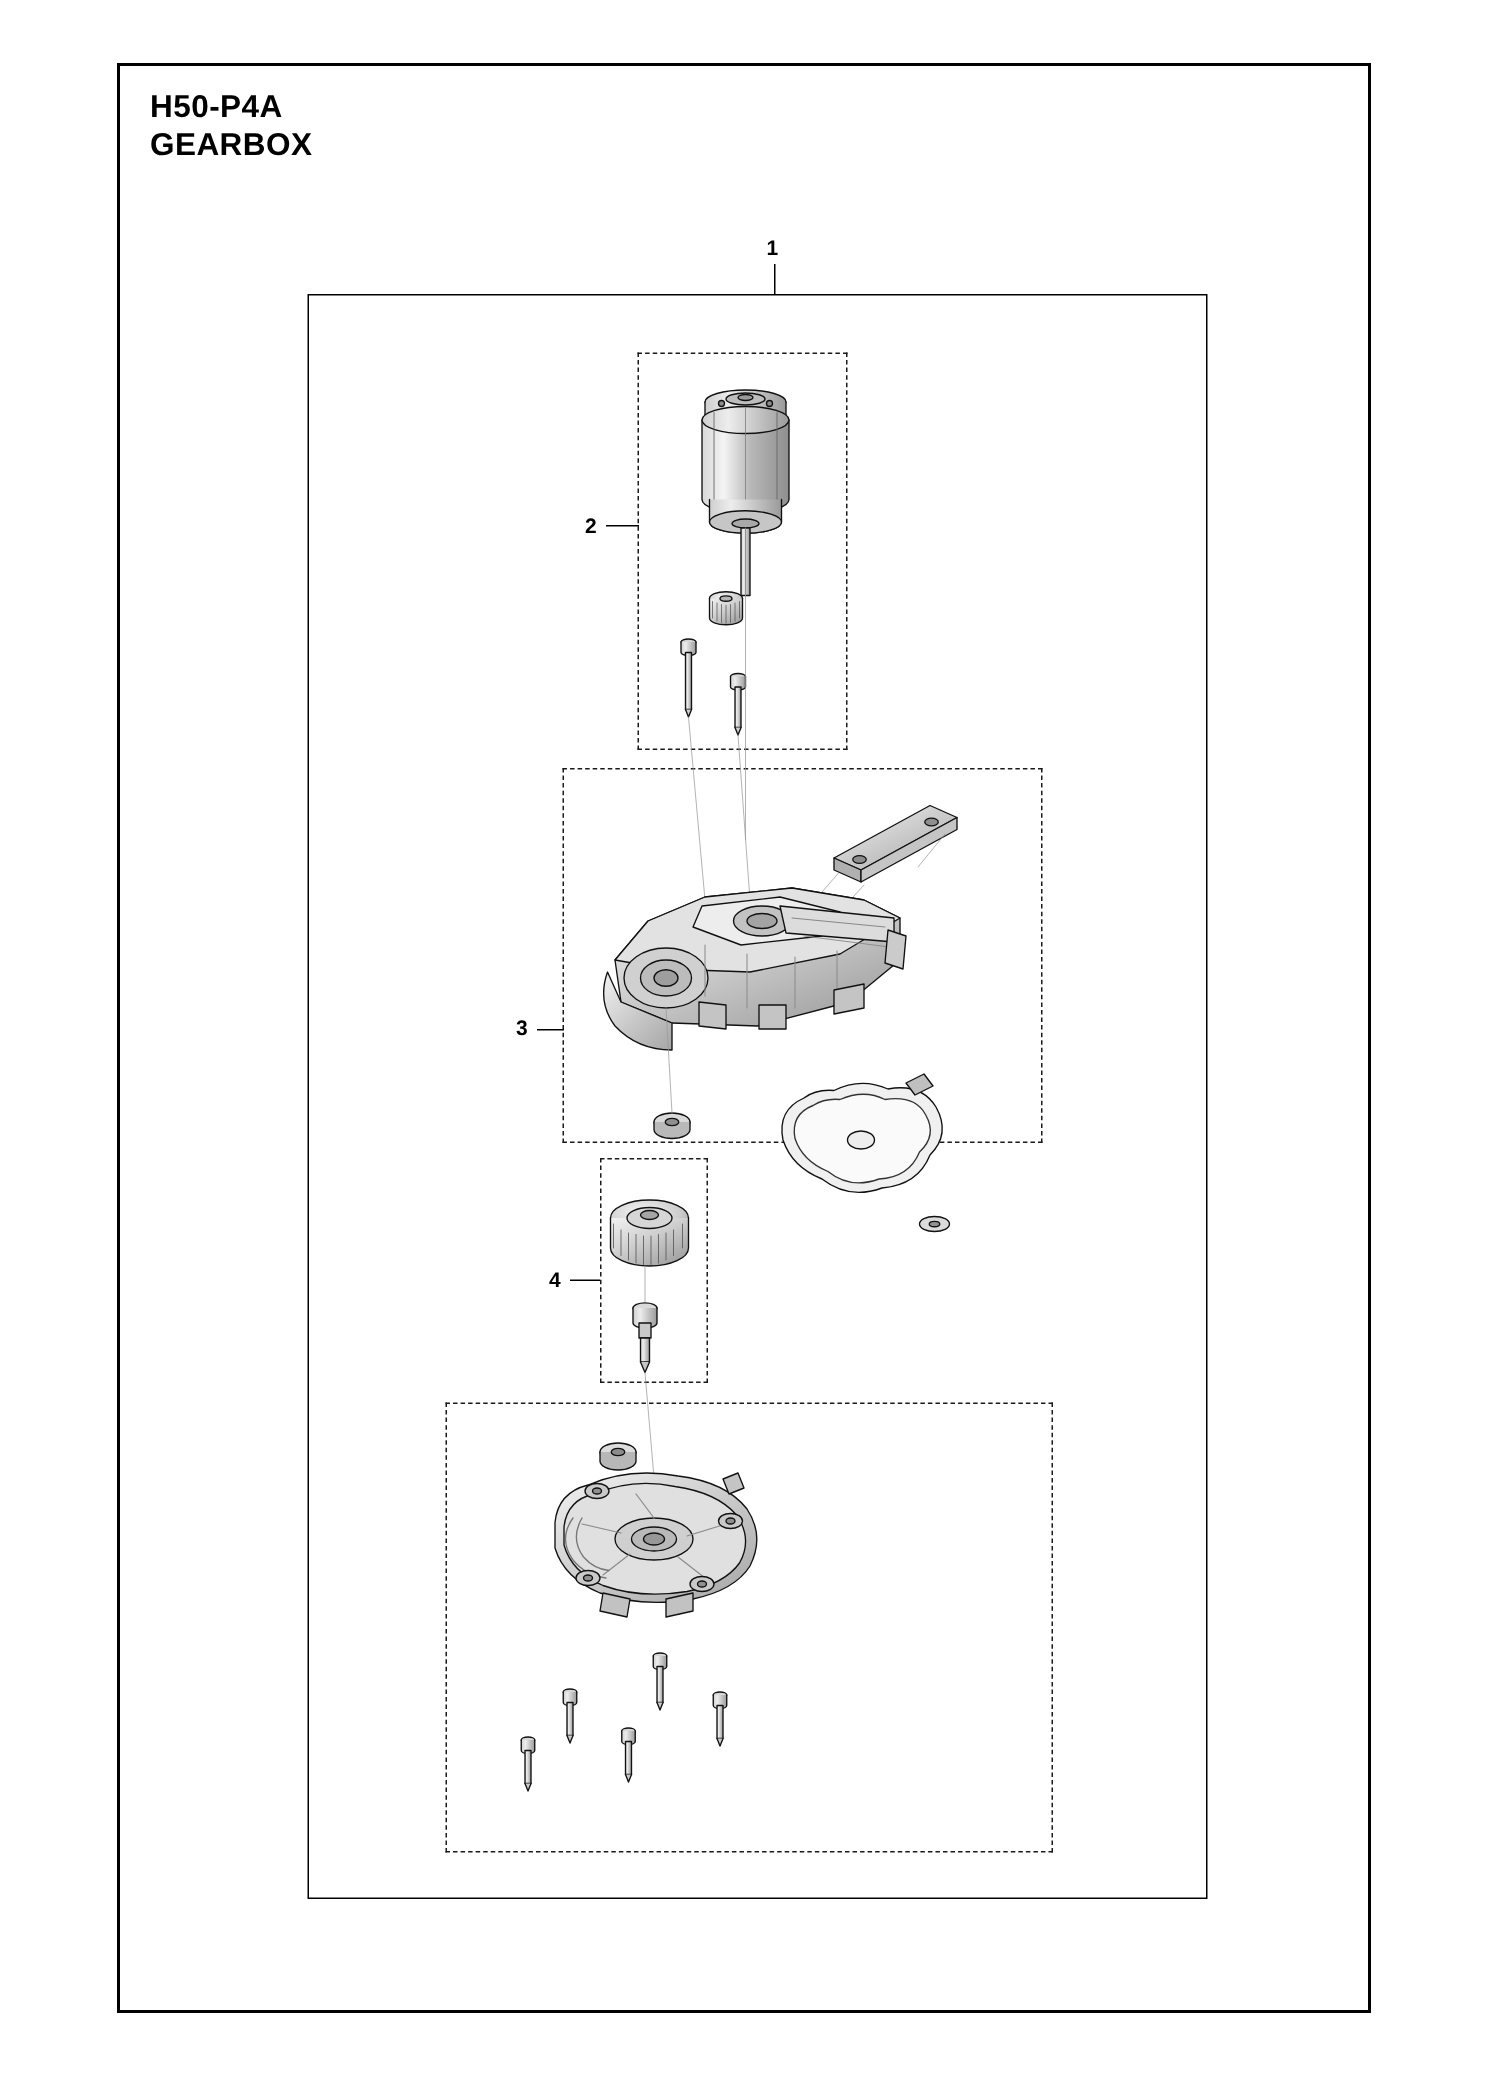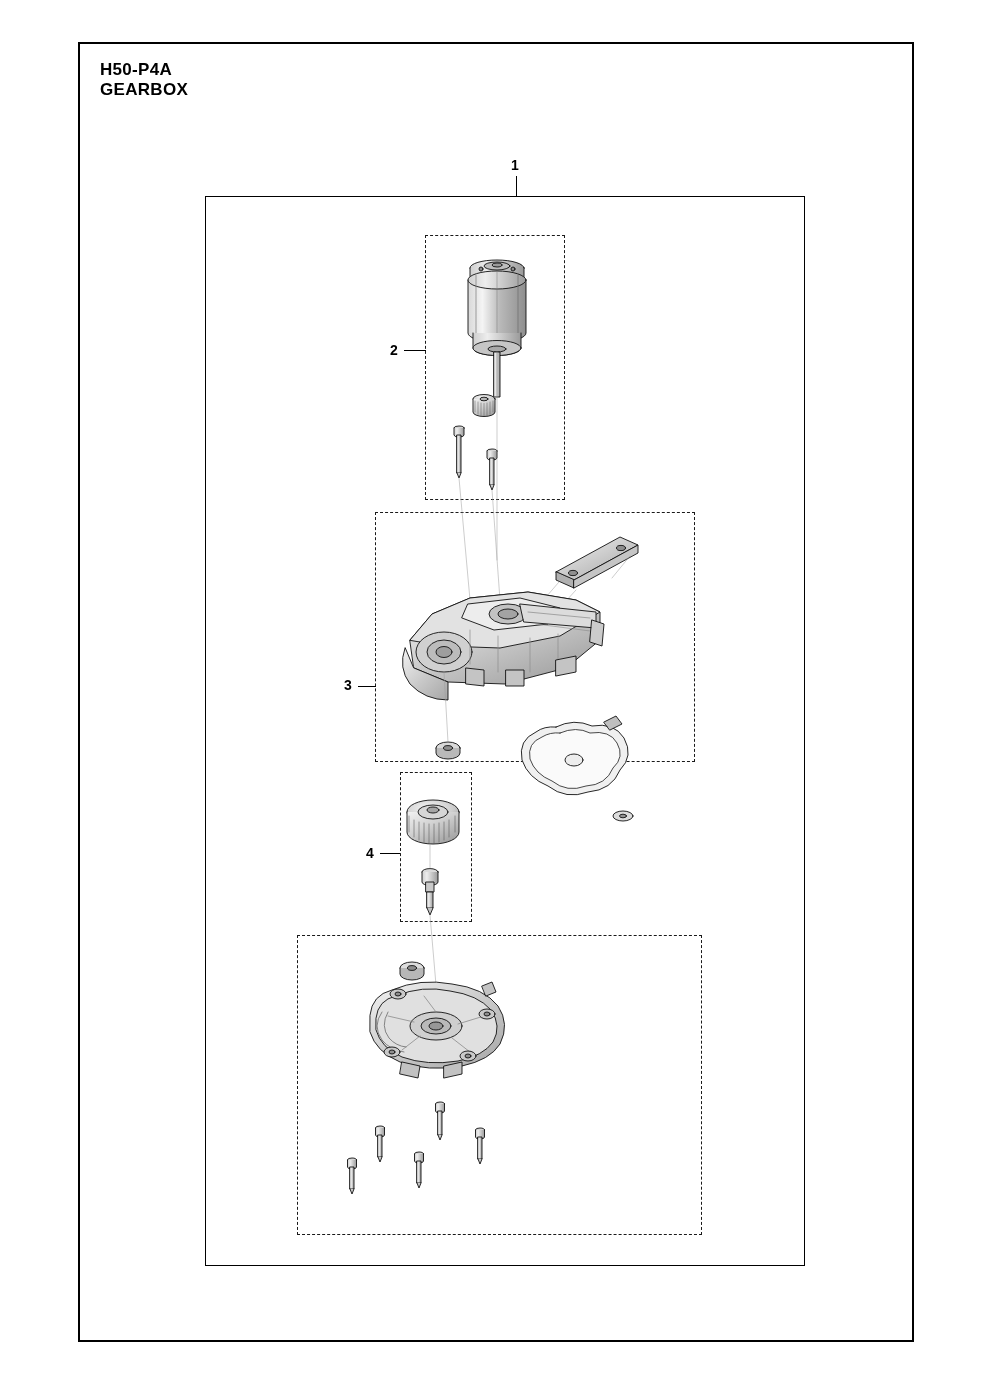--- a/index.html
+++ b/index.html
@@ -30,21 +30,21 @@
     border: 2.5px solid #000;
     box-sizing: border-box;
   }
   .title-block {
     position: absolute;
     left: 100px;
     top: 60px;
     line-height: 1.18;
   }
   .title-line {
-    font-size: 17px;
+    font-size: 21px;
     font-weight: bold;
     letter-spacing: 0.3px;
     color: #000;
   }
   
   .assembly-box {
     position: absolute;
     left: 205px;
     top: 196px;
     width: 600px;

